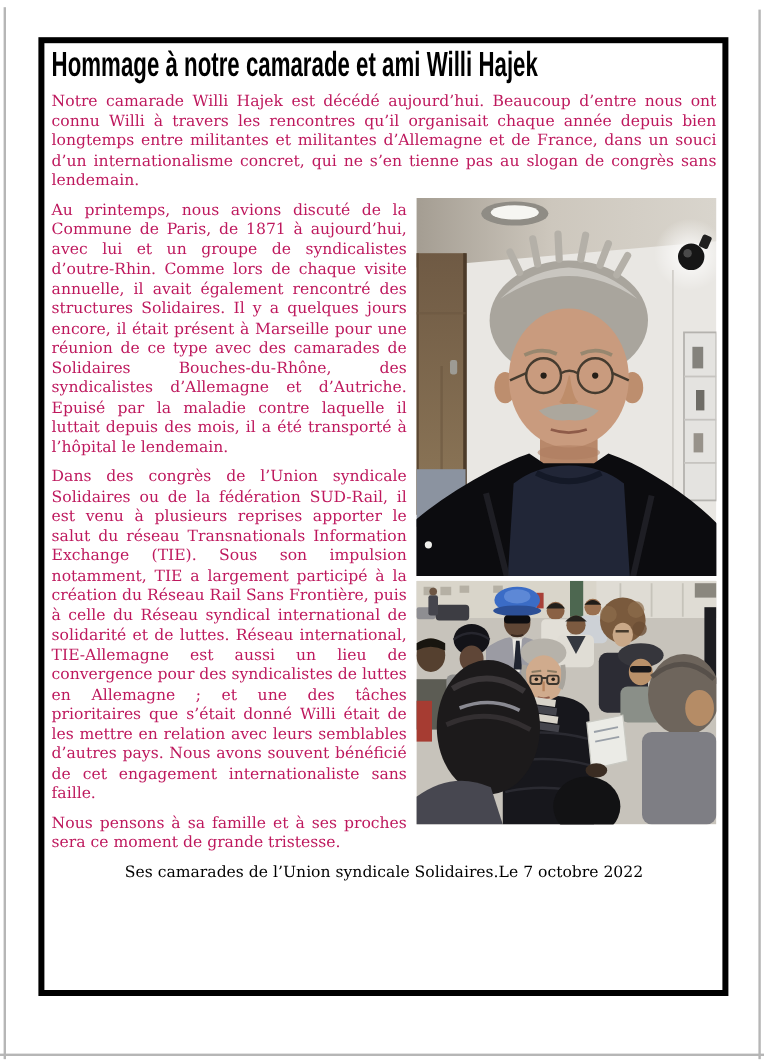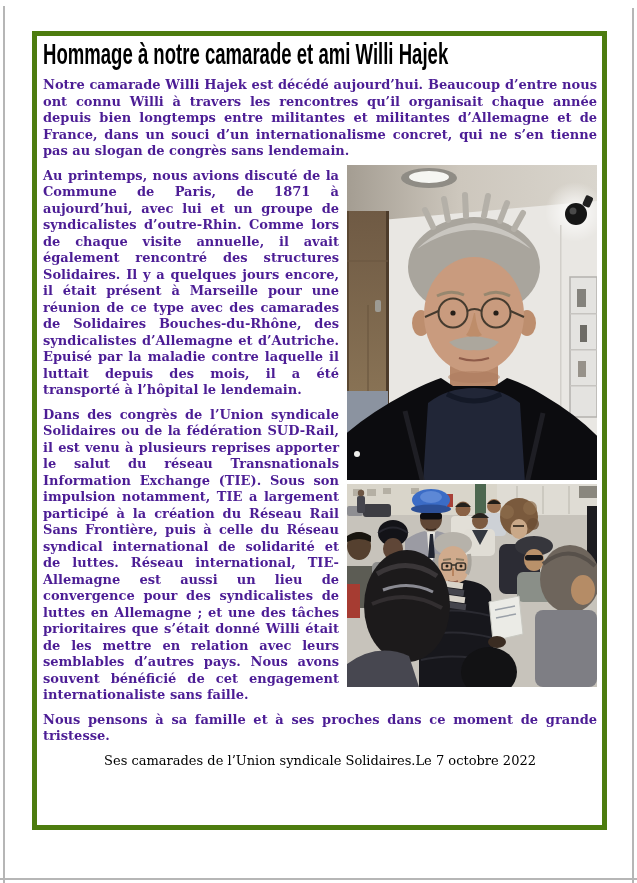--- a/index.html
+++ b/index.html
@@ -2,27 +2,27 @@
 <html><head>
 <meta charset="utf-8">
 <style>
   html,body{margin:0;padding:0;background:#ffffff;}
   .page{position:relative;width:637px;height:883px;background:#ffffff;overflow:hidden;}
   .edge{position:absolute;background:#b6b6b6;}
   .edge-left{left:3px;top:6px;width:2px;height:877px;}
   .edge-right{left:632px;top:8px;width:2px;height:875px;}
   .edge-bottom{left:0;top:878px;width:637px;height:2px;}
   .frame{position:absolute;left:32px;top:31px;width:575px;height:799px;
-         border:5px solid #4d7c0f;box-sizing:border-box;background:#fff;
+         border:5px solid #000000;box-sizing:border-box;background:#fff;
          padding:1px 5px 2px 6px;overflow:hidden;}
   h1.title{margin:1px 0 7px 0;font-family:"Liberation Sans",sans-serif;
            font-weight:bold;font-size:29px;line-height:1.12;color:#000;white-space:nowrap;}
   h1.title .condense{display:inline-block;transform:scaleX(0.64);transform-origin:0 60%;}
   .para{font-family:"DejaVu Serif",serif;font-size:13px;line-height:16.5px;
-        text-align:justify;margin:0 0 8px 0;color:#4c1d95;font-weight:bold;}
+        text-align:justify;margin:0 0 8px 0;color:#be185d;}
   .photo-col{float:right;width:250px;margin:-3px 0 3px 8px;}
   .photo-col figure{margin:0 0 4px 0;padding:0;line-height:0;}
   .sig-row{display:flex;justify-content:center;align-items:baseline;
            font-family:"DejaVu Serif",serif;font-size:13px;color:#000;margin-top:1px;}
   svg{display:block;}
 </style>
 </head>
 <body>
 
 <div class="page">
@@ -216,21 +216,21 @@
           <path d="M30,90 Q60,72 90,92" stroke="#3a3638" stroke-width="5" fill="none"></path>
           <path d="M25,120 Q60,104 95,124" stroke="#322e30" stroke-width="4" fill="none"></path>
           <path d="M36,106 Q62,96 86,108" stroke="#8a8a92" stroke-width="3" fill="none"></path>
           <path d="M0,203 L0,180 Q30,158 62,172 L72,203 Z" fill="#474750"></path>
         </svg>
       </figure>
     </div>
 
     <p class="para">Au printemps, nous avions discuté de la Commune de Paris, de 1871 à aujourd’hui, avec lui et un groupe de syndicalistes d’outre-Rhin. Comme lors de chaque visite annuelle, il avait également rencontré des structures Solidaires. Il y a quelques jours encore, il était présent à Marseille pour une réunion de ce type avec des camarades de Solidaires Bouches-du-Rhône, des syndicalistes d’Allemagne et d’Autriche. Epuisé par la maladie contre laquelle il luttait depuis des mois, il a été transporté à l’hôpital le lendemain.</p>
     <p class="para">Dans des congrès de l’Union syndicale Solidaires ou de la fédération SUD-Rail, il est venu à plusieurs reprises apporter le salut du réseau Transnationals Information Exchange (TIE). Sous son impulsion notamment, TIE a largement participé à la création du Réseau Rail Sans Frontière, puis à celle du Réseau syndical international de solidarité et de luttes. Réseau international, TIE-Allemagne est aussi un lieu de convergence pour des syndicalistes de luttes en Allemagne ; et une des tâches prioritaires que s’était donné Willi était de les mettre en relation avec leurs semblables d’autres pays. Nous avons souvent bénéficié de cet engagement internationaliste sans faille.</p>
-    <p class="para">Nous pensons à sa famille et à ses proches dans ce moment de grande tristesse.</p>
+    <p class="para">Nous pensons à sa famille et à ses proches sera ce moment de grande tristesse.</p>
 
     <div class="sig-row">
       <span>Ses camarades de l’Union syndicale Solidaires.</span>
       <span>Le 7 octobre 2022</span>
     </div>
 
   </div>
 </div>
 
 </body></html>

